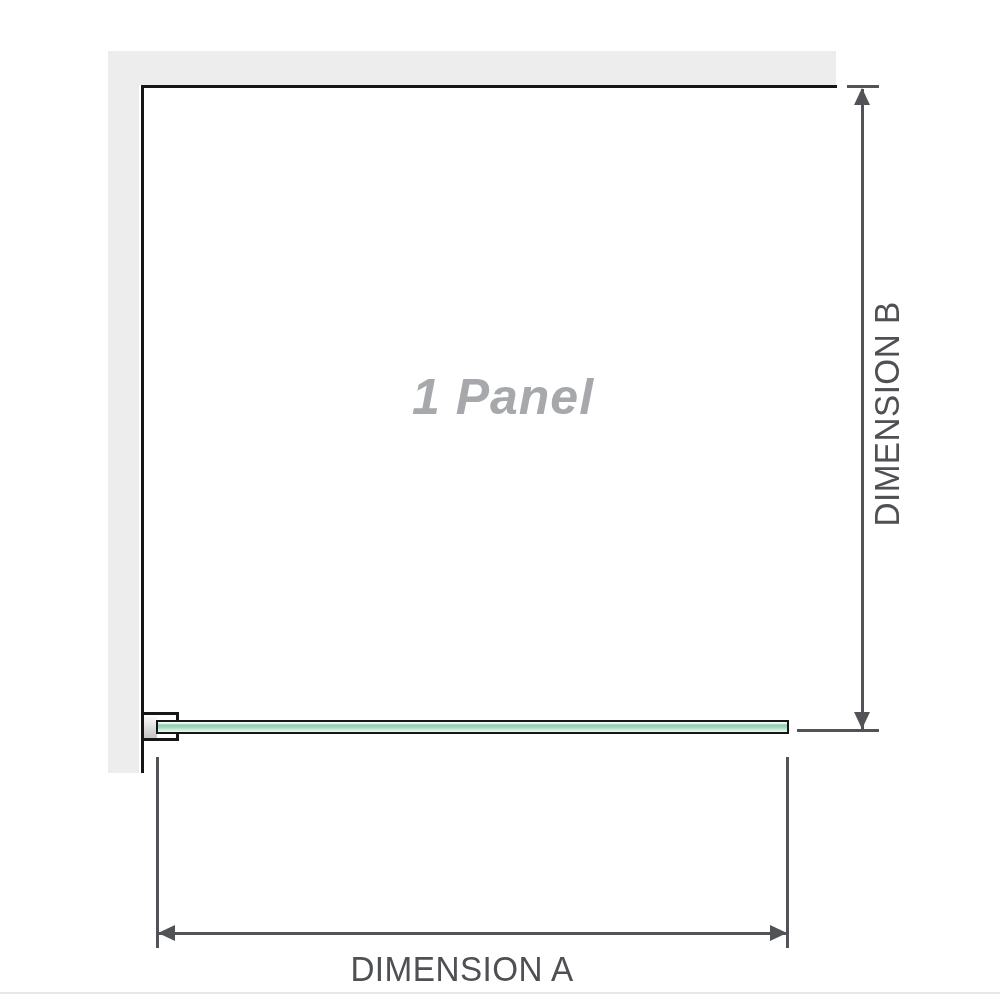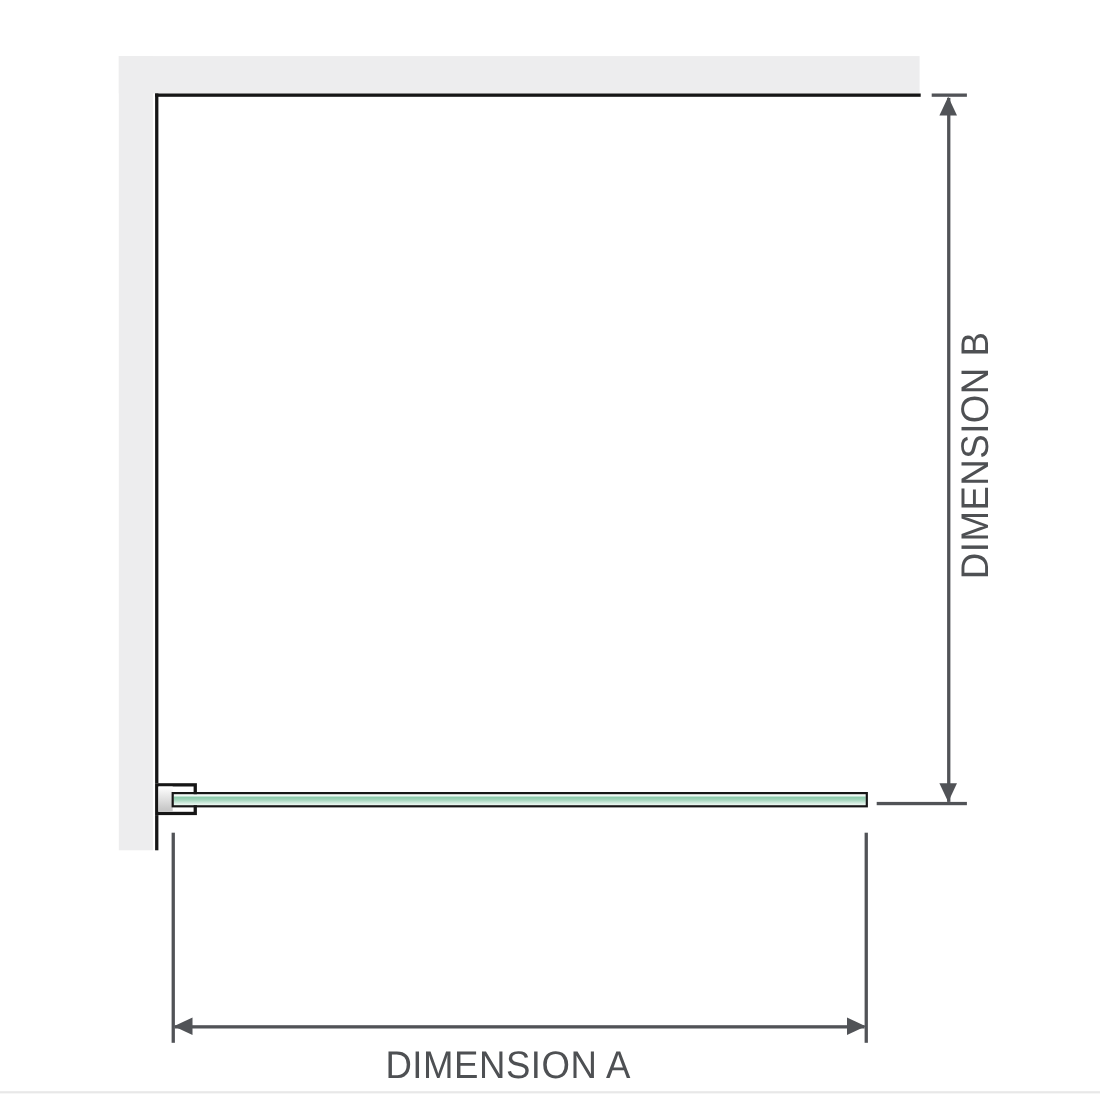--- a/index.html
+++ b/index.html
@@ -133,20 +133,21 @@
 <body>
 
 <div id="canvas">
 
   <div class="abs wall wall-top"></div>
   <div class="abs wall wall-left"></div>
 
   <div class="abs frame-line frame-top"></div>
   <div class="abs frame-line frame-left"></div>
 
+  <div class="abs watermark">1 Panel</div>
 
   <div class="abs clamp">
     <div class="clamp-metal"></div>
   </div>
 
   <div class="abs glass"></div>
 
   <div class="abs dim dimb-tick-top"></div>
   <div class="abs dim dimb-tick-bottom"></div>
   <div class="abs dim dimb-line"></div>

